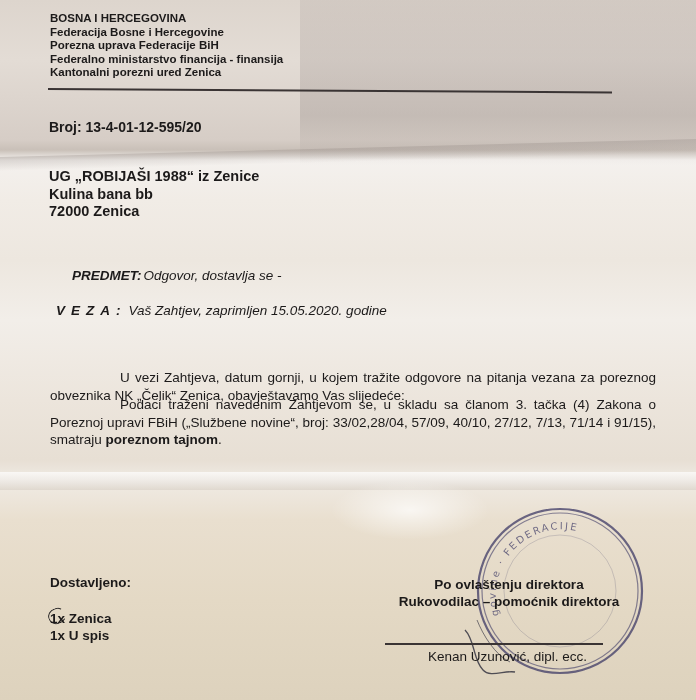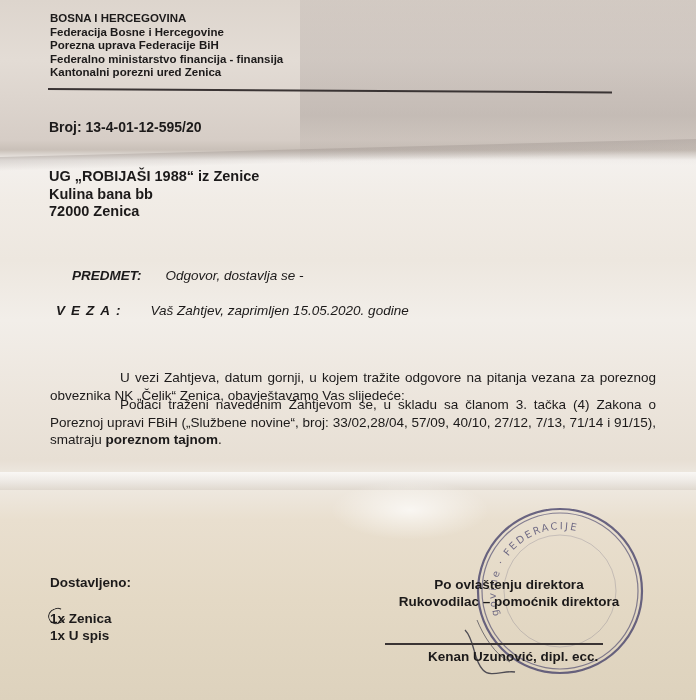--- a/index.html
+++ b/index.html
@@ -53,21 +53,21 @@
       font-size: 14.5px; font-weight: bold; line-height: 17.5px;
     }
     .predmet {
       position: absolute; left: 72px; top: 268px; font-size: 13.5px; white-space: nowrap;
     }
     .veza {
       position: absolute; left: 56px; top: 303px; font-size: 13.5px; white-space: nowrap;
     }
     .lbl { font-style: italic; font-weight: bold; }
     .lbl-spaced { font-style: italic; font-weight: bold; letter-spacing: 6px; }
-    .val { font-style: italic; margin-left: 24px; }
+    .val { font-style: italic; margin-left: 2px; }
     .para {
       position: absolute; left: 50px; width: 606px;
       font-size: 13.5px; line-height: 17.5px; text-align: justify;
     }
     .para .indent { display: inline-block; width: 70px; }
     .p1 { top: 369px; }
     .p2 { top: 396px; }
     .dost {
       position: absolute; left: 50px; top: 575px; font-size: 13.5px; font-weight: bold;
     }
@@ -80,21 +80,21 @@
       transform: rotate(-20deg);
     }
     .sig-block {
       position: absolute; left: 374px; top: 576px; width: 270px;
       font-size: 13.5px; font-weight: bold; line-height: 17px; text-align: center;
     }
     .sig-line {
       position: absolute; left: 385px; top: 643px; width: 218px; height: 2px; background: #3a3434;
     }
     .sig-name {
-      position: absolute; left: 400px; top: 649px; font-size: 13.5px; font-weight: bold; white-space: nowrap; padding-left: 28px;
+      position: absolute; left: 400px; top: 649px; font-size: 13.5px; font-weight: normal; white-space: nowrap; padding-left: 28px;
     }
     .stamp {
       position: absolute; left: 474px; top: 505px; width: 170px; height: 172px;
       pointer-events: none;
     }
     .signature {
       position: absolute; left: 455px; top: 600px; width: 90px; height: 80px; pointer-events: none;
     }
   </style>
 </head>

